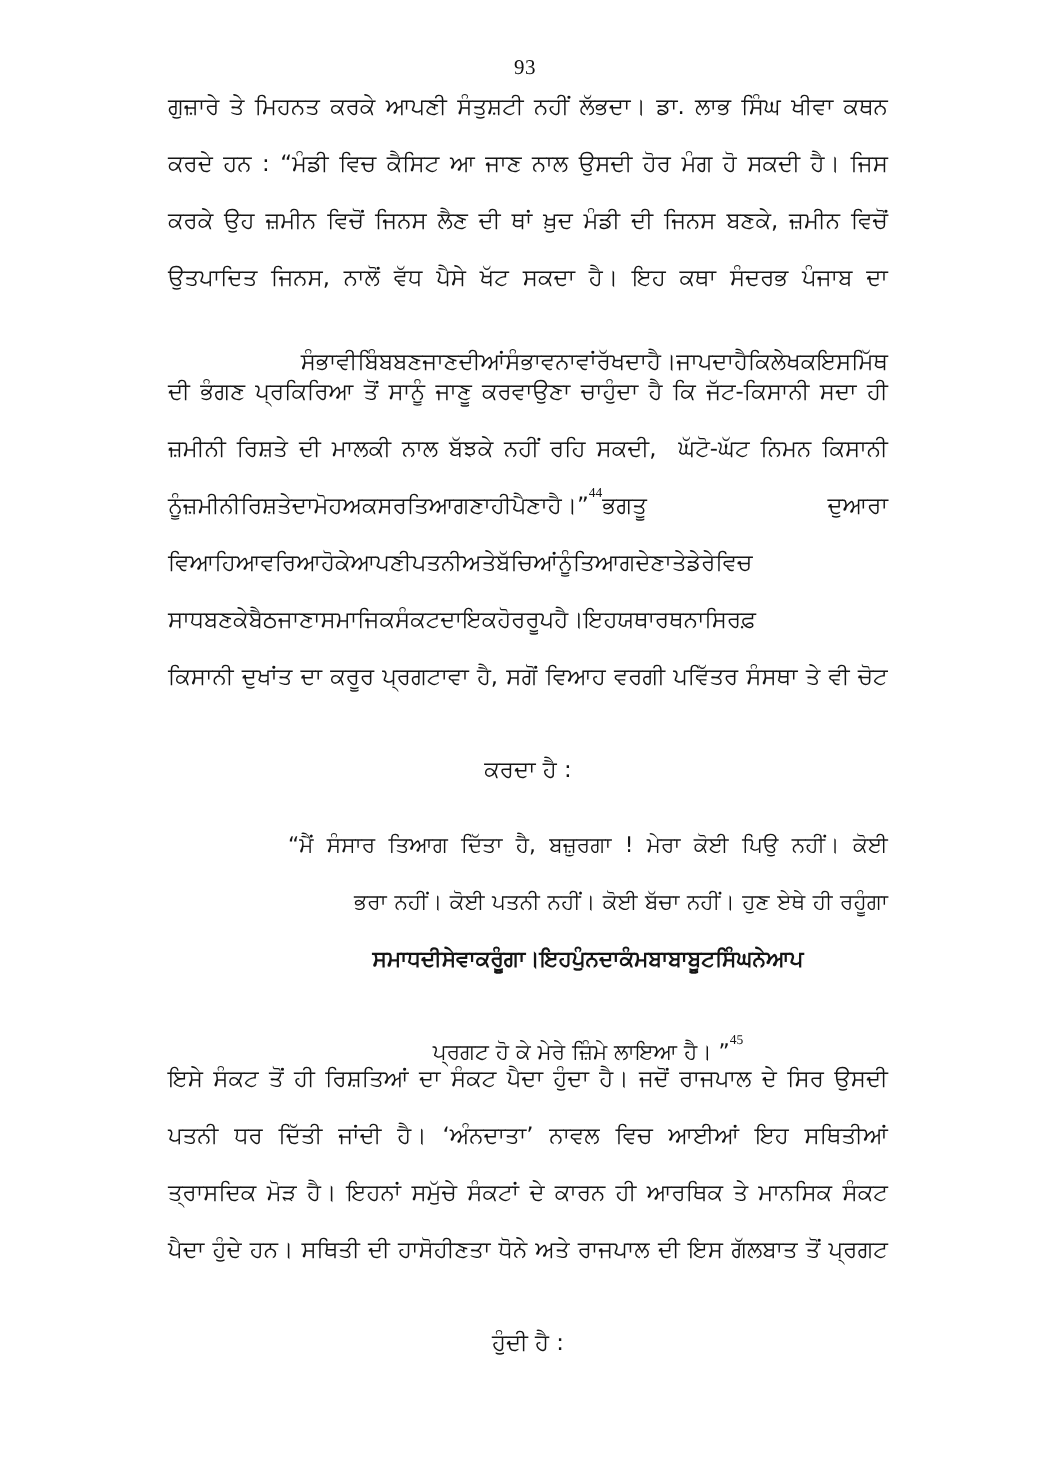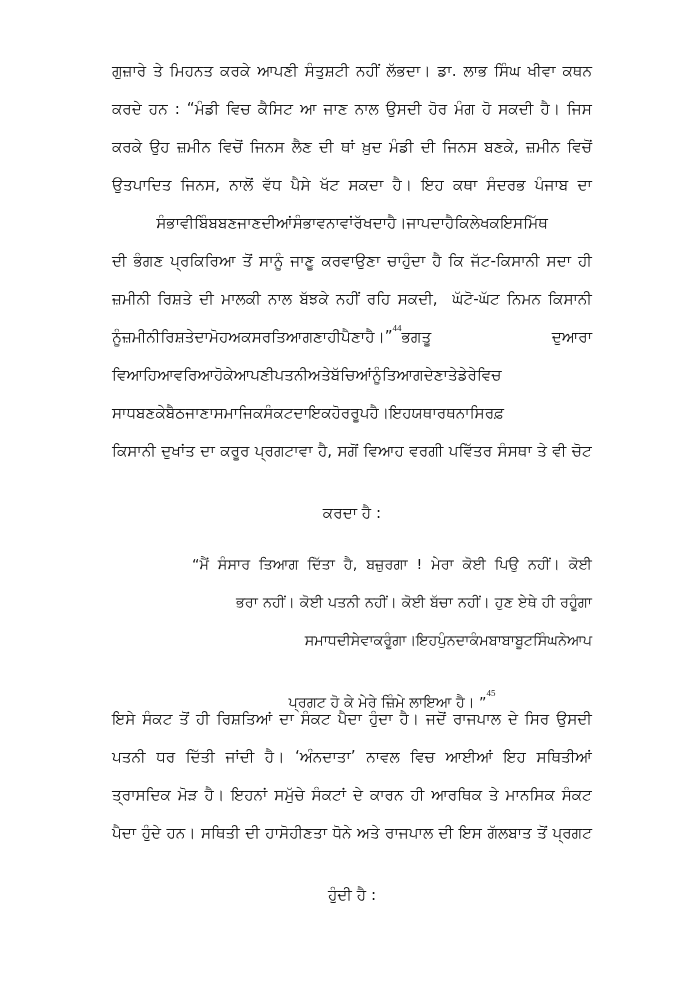--- a/index.html
+++ b/index.html
@@ -82,20 +82,21 @@
   }
   .gur {
     font-family: "DejaVu Sans", "Liberation Sans", sans-serif;
   }
 </style>
 </head>
 <body>
 
 <div class="page">
 
+  <div class="page-number">93</div>
 
   <div class="body-text">
     <div class="line justify">
         <span class="w gur" style="display: flex; width: 480px; justify-content: space-between;">
           <span>ਗੁਜ਼ਾਰੇ</span>
           <span>ਤੇ</span>
           <span>ਮਿਹਨਤ</span>
           <span>ਕਰਕੇ</span>
           <span>ਆਪਣੀ</span>
           <span>ਸੰਤੁਸ਼ਟੀ</span>
@@ -158,21 +159,21 @@
           <span>ਸਕਦਾ</span>
           <span>ਹੈ।</span>
           <span>ਇਹ</span>
           <span>ਕਥਾ</span>
           <span>ਸੰਦਰਭ</span>
           <span>ਪੰਜਾਬ</span>
           <span>ਦਾ</span>
         </span>
       </div>
     <div class="line justify">
-        <span class="w gur" style="display: flex; width: 480px; justify-content: center;">
+        <span class="w gur" style="display: flex; width: 480px; justify-content: flex-end; margin-top: 18px;">
           <span>ਸੰਭਾਵੀ</span>
           <span>ਬਿੰਬ</span>
           <span>ਬਣ</span>
           <span>ਜਾਣ</span>
           <span>ਦੀਆਂ</span>
           <span>ਸੰਭਾਵਨਾਵਾਂ</span>
           <span>ਰੱਖਦਾ</span>
           <span>ਹੈ।</span>
           <span>ਜਾਪਦਾ</span>
           <span>ਹੈ</span>
@@ -323,21 +324,21 @@
           <span>ਕੋਈ</span>
           <span>ਬੱਚਾ</span>
           <span>ਨਹੀਂ।</span>
           <span>ਹੁਣ</span>
           <span>ਏਥੇ</span>
           <span>ਹੀ</span>
           <span>ਰਹੂੰਗਾ</span>
         </span>
       </div>
     <div class="line justify">
-        <span class="w gur" style="display: flex; width: 400px; justify-content: flex-end;">
+        <span class="w gur" style="display: flex; width: 400px; justify-content: center; font-weight: bold;">
           <span>ਸਮਾਧ</span>
           <span>ਦੀ</span>
           <span>ਸੇਵਾ</span>
           <span>ਕਰੂੰਗਾ।</span>
           <span>ਇਹ</span>
           <span>ਪੁੰਨ</span>
           <span>ਦਾ</span>
           <span>ਕੰਮ</span>
           <span>ਬਾਬਾ</span>
           <span>ਬੂਟ</span>

